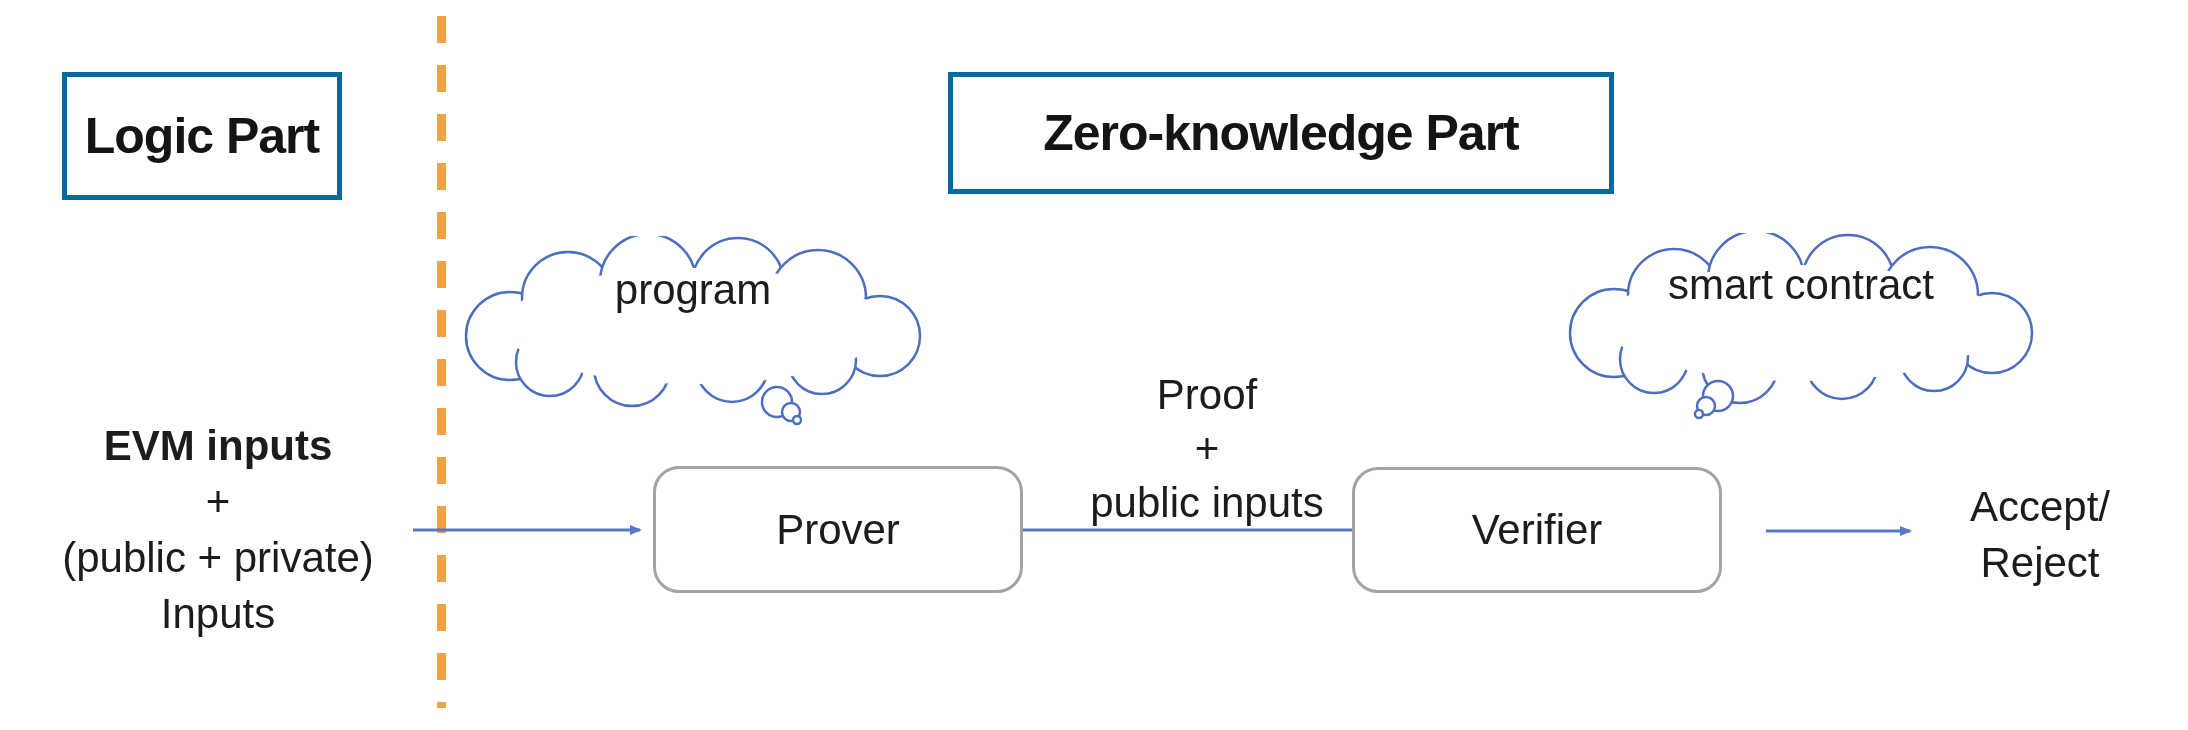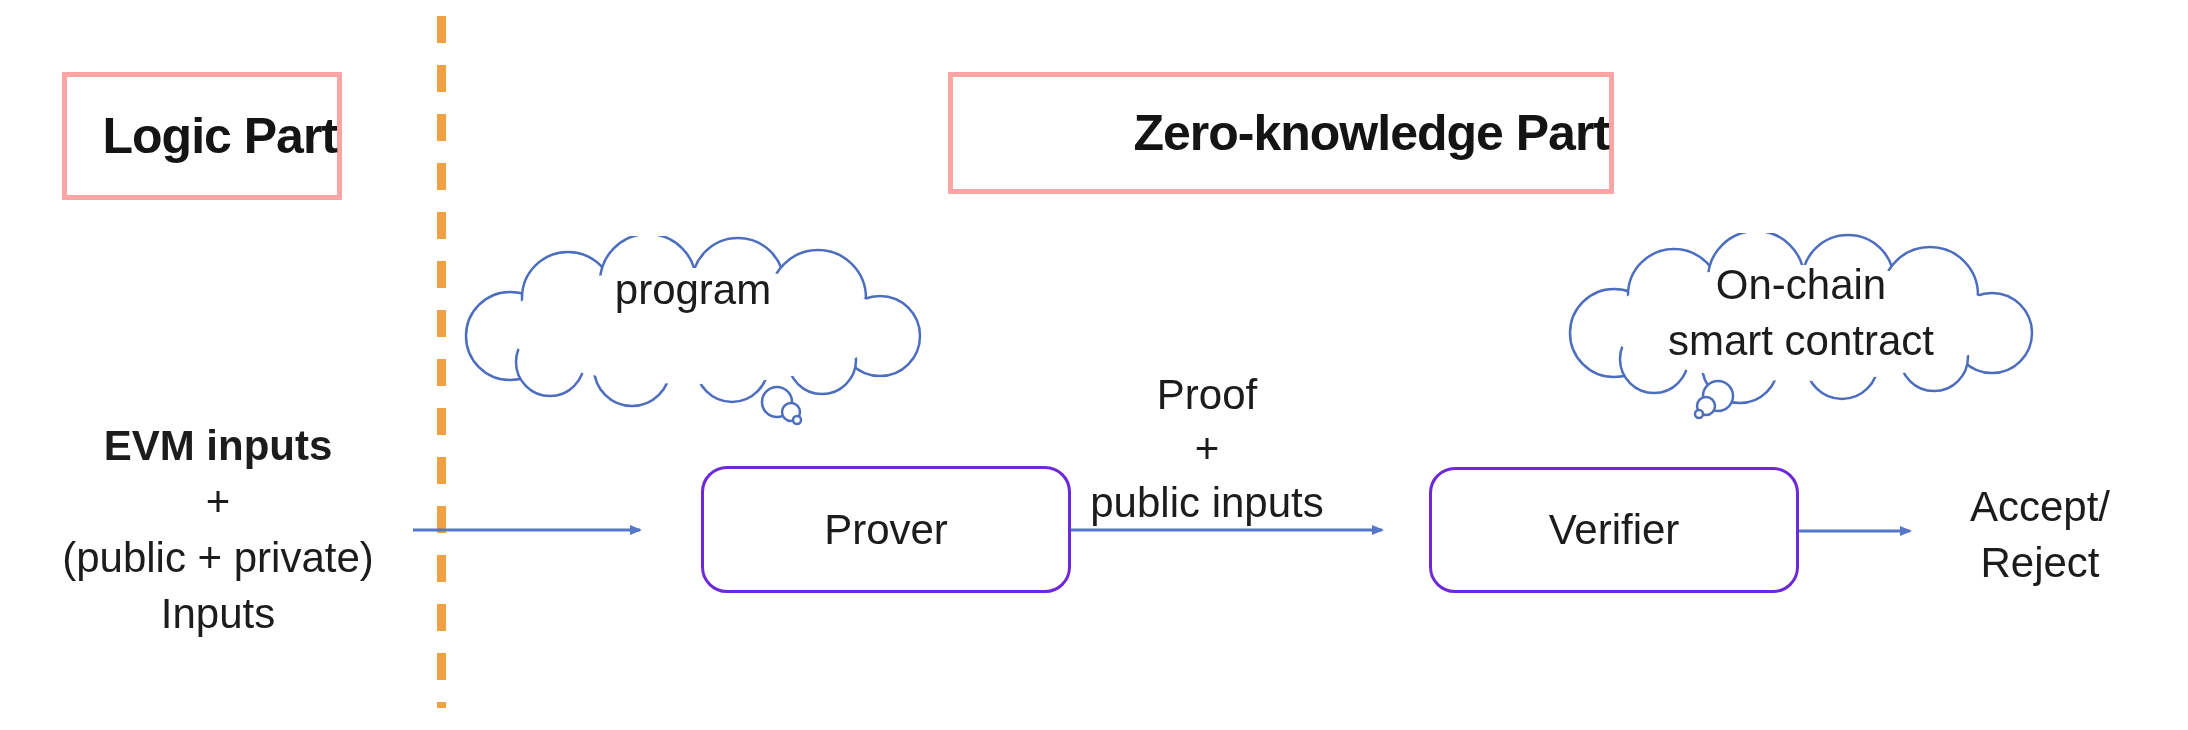--- a/index.html
+++ b/index.html
@@ -9,25 +9,25 @@
     height: 730px;
     background: #ffffff;
     font-family: "Liberation Sans", sans-serif;
     color: #1c1c1c;
     overflow: hidden;
   }
   .abs { position: absolute; }
 
   
   .section-box {
-    border: 5px solid #fca5a5;
+    border: 5px solid #0369a1;
     background: #ffffff;
     display: flex;
     align-items: center;
-    justify-content: flex-end;
+    justify-content: center;
     box-sizing: border-box;
   }
   .section-box .title {
     font-weight: bold;
     font-size: 50px;
     letter-spacing: -1px;
     color: #141414;
     white-space: nowrap;
   }
 
@@ -36,28 +36,27 @@
     width: 9px;
     background: repeating-linear-gradient(
       to bottom,
       #F0A143 0px, #F0A143 27px,
       transparent 27px, transparent 49px
     );
   }
 
   
   .process-box {
-    border: 3px solid #6d28d9;
+    border: 3px solid #a3a3a3;
     border-radius: 26px;
     background: #ffffff;
     display: flex;
     align-items: center;
     justify-content: center;
     box-sizing: border-box;
-    margin-left: 48px;
   }
   .process-box .node-label {
     font-size: 42px;
     color: #1c1c1c;
     white-space: nowrap;
   }
 
   
   .text-label {
     text-align: center;
@@ -137,42 +136,41 @@
       <circle cx="290" cy="130" r="36"></circle>
       <circle cx="188" cy="132" r="38"></circle>
       <circle cx="102" cy="126" r="34"></circle>
       <ellipse cx="251" cy="90" rx="198" ry="58" stroke="none"></ellipse>
       <circle cx="166" cy="163" r="15"></circle>
       <circle cx="154" cy="173" r="9"></circle>
       <circle cx="147" cy="181" r="4"></circle>
     </g>
   </svg>
   <div class="abs cloud-label" style="left:1552px; top:257px; width:498px;">
-    <div>On-chain</div>
     <div>smart contract</div>
   </div>
 
   <div class="abs text-label" style="left:18px; top:418px; width:400px;">
     <div class="bold-line">EVM inputs</div>
     <div>+</div>
     <div>(public + private)</div>
     <div>Inputs</div>
   </div>
 
   <div class="abs process-box" style="left:653px; top:466px; width:370px; height:127px;">
     <span class="node-label">Prover</span>
   </div>
 
   <div class="abs text-label" style="left:1007px; top:368px; width:400px; line-height:54px;">
     <div>Proof</div>
     <div>+</div>
     <div>public inputs</div>
   </div>
 
-  <div class="abs process-box" style="left:1381px; top:467px; width:370px; height:126px;">
+  <div class="abs process-box" style="left:1352px; top:467px; width:370px; height:126px;">
     <span class="node-label">Verifier</span>
   </div>
 
   <div class="abs text-label" style="left:1890px; top:479px; width:300px;">
     <div>Accept/</div>
     <div>Reject</div>
   </div>
 
 </div>
 

